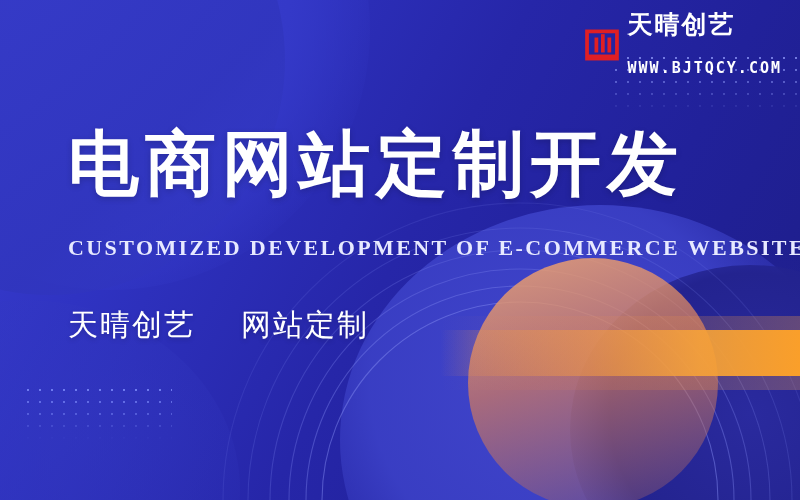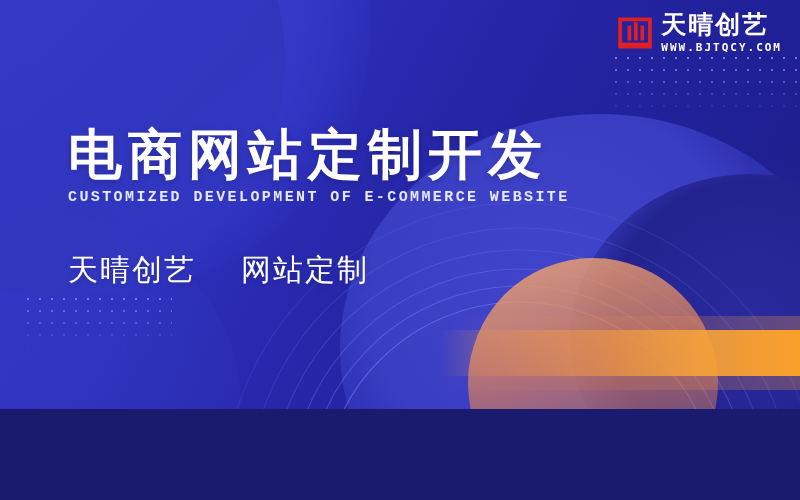--- a/index.html
+++ b/index.html
@@ -5,21 +5,21 @@
   * { margin:0; padding:0; box-sizing:border-box; }
   html, body {
     width:800px; height:500px;
     background:#1a1a6e;
     font-family:"Liberation Sans", sans-serif;
     overflow:hidden;
   }
 
   #banner {
     position:relative;
-    width:800px; height:409px;
+    width:800px; height:500px;
     overflow:hidden;
     background:
       radial-gradient(ellipse 420px 340px at 96% 96%, #2a2a9c 0%, rgba(42,42,156,0) 70%),
       linear-gradient(118deg, #3a3fd0 0%, #2f33c2 22%, #2626a8 50%, #21219a 72%, #1d1d86 100%);
     padding-left: 46px;
   }
 
   
   .shape { position:absolute; pointer-events:none; }
 
@@ -127,50 +127,50 @@
     color:#ffffff;
     font-size:25px;
     font-weight:bold;
     letter-spacing:2px;
     line-height:1.05;
     white-space:nowrap;
     font-family:"DejaVu Sans", sans-serif;
   }
   .logo-url {
     color:#ffffff;
-    font-size:11px;
+    font-size:15px;
     letter-spacing:2.0px;
-    margin-top:3px;
+    margin-top:21px;
     white-space:nowrap;
     font-weight:bold;
     font-family:"DejaVu Sans Mono", monospace;
     text-align:right;
   }
 
   
   .content { position:absolute; left:68px; top:126px; width:560px; }
 
   .headline {
     color:#ffffff;
-    font-size:54px;
+    font-size:71px;
     font-weight:bold;
     letter-spacing:6px;
     line-height:1.08;
     white-space:nowrap;
     font-family:"DejaVu Sans", sans-serif;
     text-shadow:0 2px 6px rgba(0,0,0,0.18);
   }
   .subline {
     color:#e7e9ff;
-    font-size:15px;
+    font-size:22px;
     font-weight:bold;
     letter-spacing:2.4px;
-    margin-top:5px;
-    white-space:nowrap;
-    font-family:Liberation Mono, monospace;
+    margin-top:32px;
+    white-space:nowrap;
+    font-family:Liberation Serif, serif;
   }
   .tagline {
     color:#ffffff;
     font-size:30px;
     font-weight:normal;
     letter-spacing:2px;
     margin-top:44px;
     white-space:nowrap;
     font-family:"DejaVu Sans", sans-serif;
     text-shadow:0 2px 5px rgba(0,0,0,0.18);

